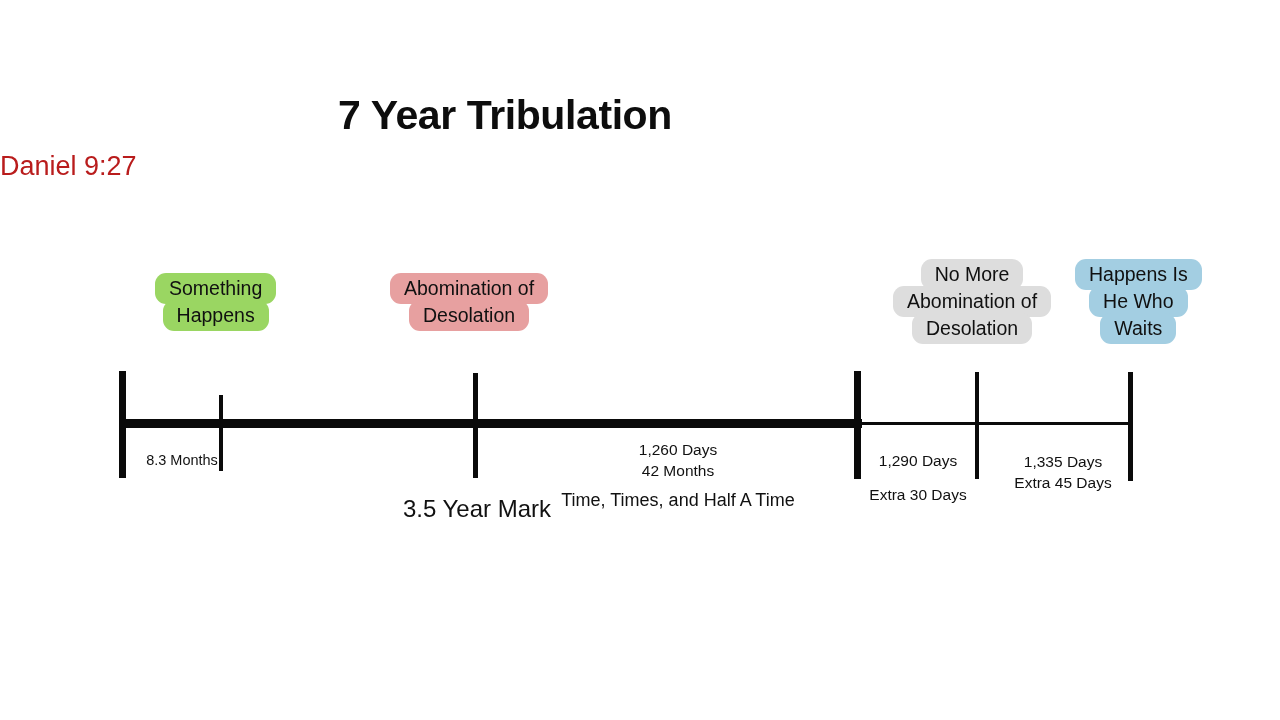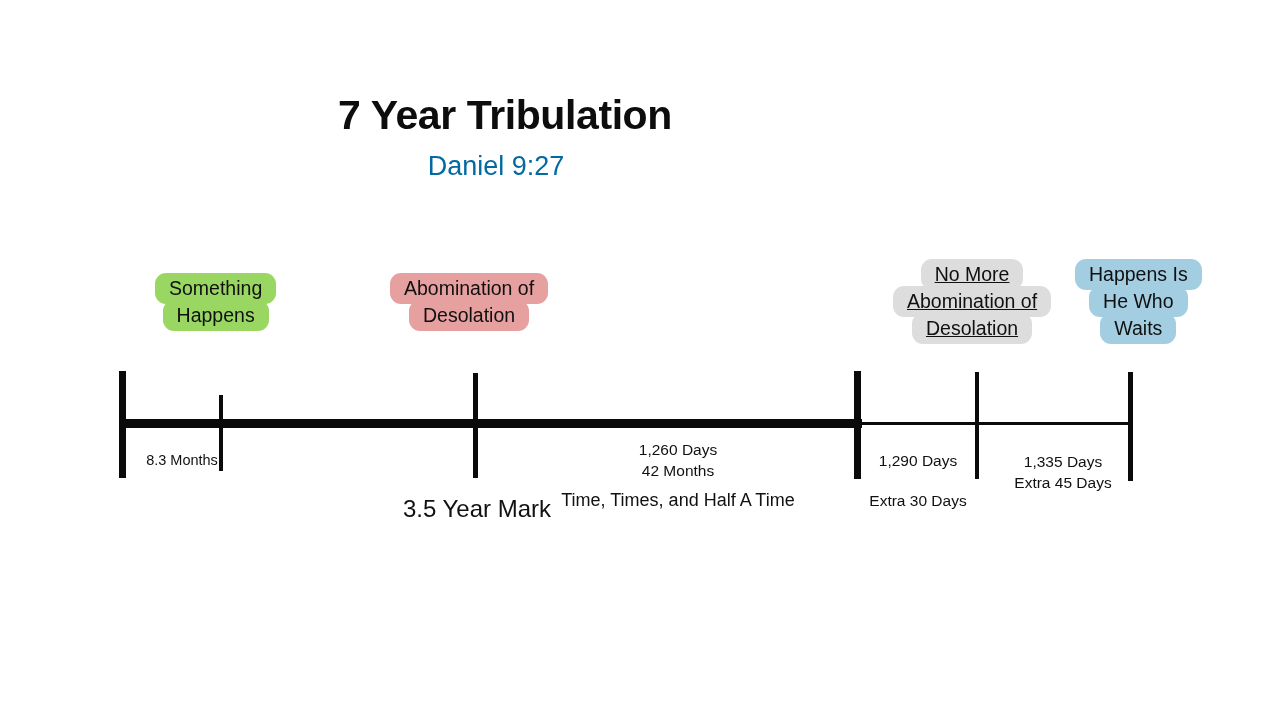--- a/index.html
+++ b/index.html
@@ -34,24 +34,24 @@
     font-weight: 700;
     letter-spacing: -0.4px;
     color: #0d0d0d;
     white-space: nowrap;
   }
   #subtitle {
     position: absolute;
     left: 0;
     top: 151px;
     width: 992px;
-    text-align: center;
+    text-align: left;
     font-size: 27px;
     font-weight: 400;
-    color: #0369a1;
+    color: #b91c1c;
     white-space: nowrap;
   }
 
   
   .bar {
     position: absolute;
     background: #0a0a0a;
   }
   .tick {
     position: absolute;
@@ -106,21 +106,21 @@
   <div class="chip chip-green" style="left:155px; top:273px;">
     <span class="line">Something</span>
     <span class="line">Happens</span>
   </div>
 
   <div class="chip chip-pink" style="left:390px; top:273px;">
     <span class="line">Abomination of</span>
     <span class="line">Desolation</span>
   </div>
 
-  <div class="chip chip-gray" style="left:893px; top:259px;text-decoration:underline;">
+  <div class="chip chip-gray" style="left:893px; top:259px;">
     <span class="line">No More</span>
     <span class="line">Abomination of</span>
     <span class="line">Desolation</span>
   </div>
 
   <div class="chip chip-blue" style="left:1075px; top:259px;">
     <span class="line">Happens Is</span>
     <span class="line">He Who</span>
     <span class="line">Waits</span>
   </div>
@@ -141,21 +141,21 @@
   <div class="seg-label seg-big" style="left:357px; top:493px; width:240px;">3.5 Year Mark</div>
 
   <div class="seg-label" style="left:528px; top:440px; width:300px;">
     <div class="seg-mid">1,260 Days</div>
     <div class="seg-mid">42 Months</div>
     <div class="seg-tiny">Time, Times, and Half A Time</div>
   </div>
 
   <div class="seg-label" style="left:846px; top:451px; width:144px;">
     <div class="seg-mid">1,290 Days</div>
-    <div class="seg-mid" style="margin-top:19px;">Extra 30 Days</div>
+    <div class="seg-mid" style="margin-top:13px;">Extra 30 Days</div>
   </div>
 
   <div class="seg-label" style="left:991px; top:452px; width:144px;">
     <div class="seg-mid">1,335 Days</div>
     <div class="seg-mid" style="">Extra 45 Days</div>
   </div>
 
 </div>
 
 </body></html>

